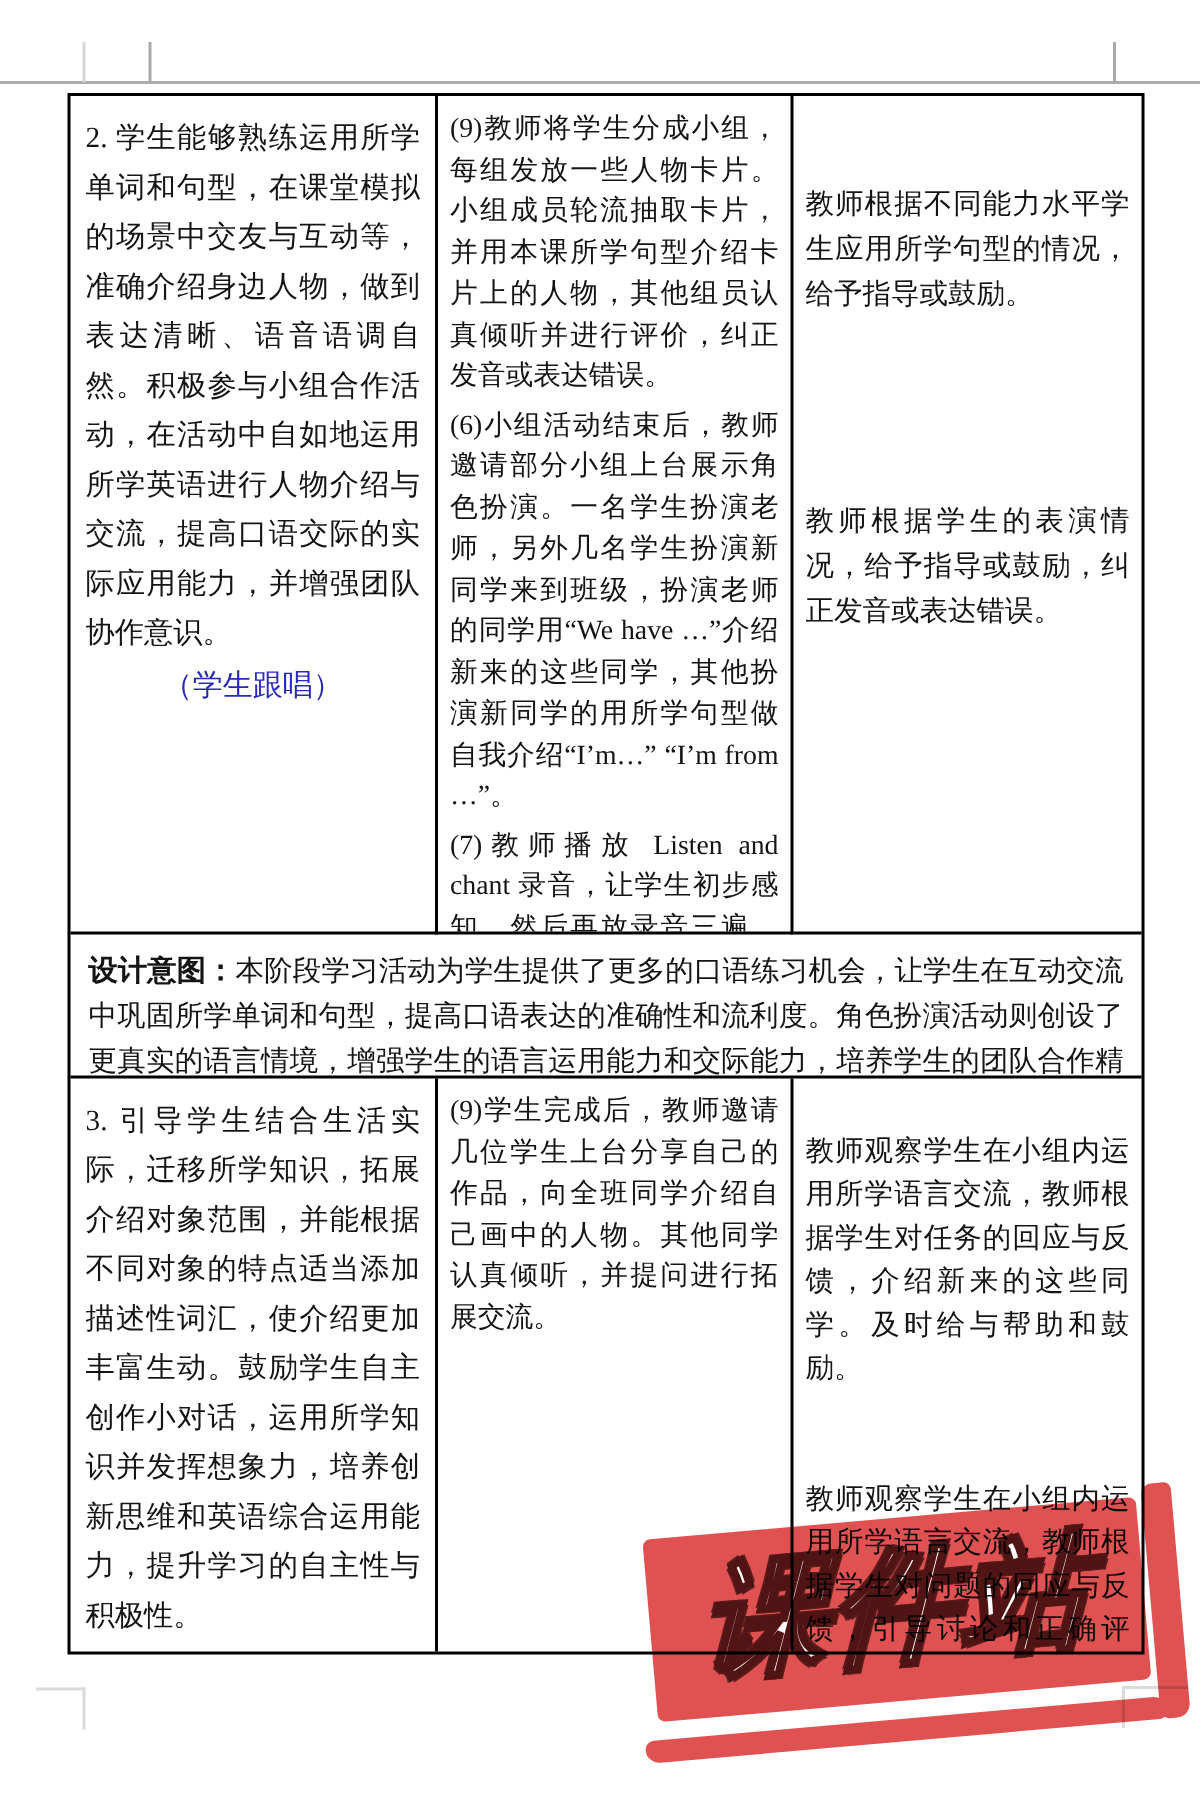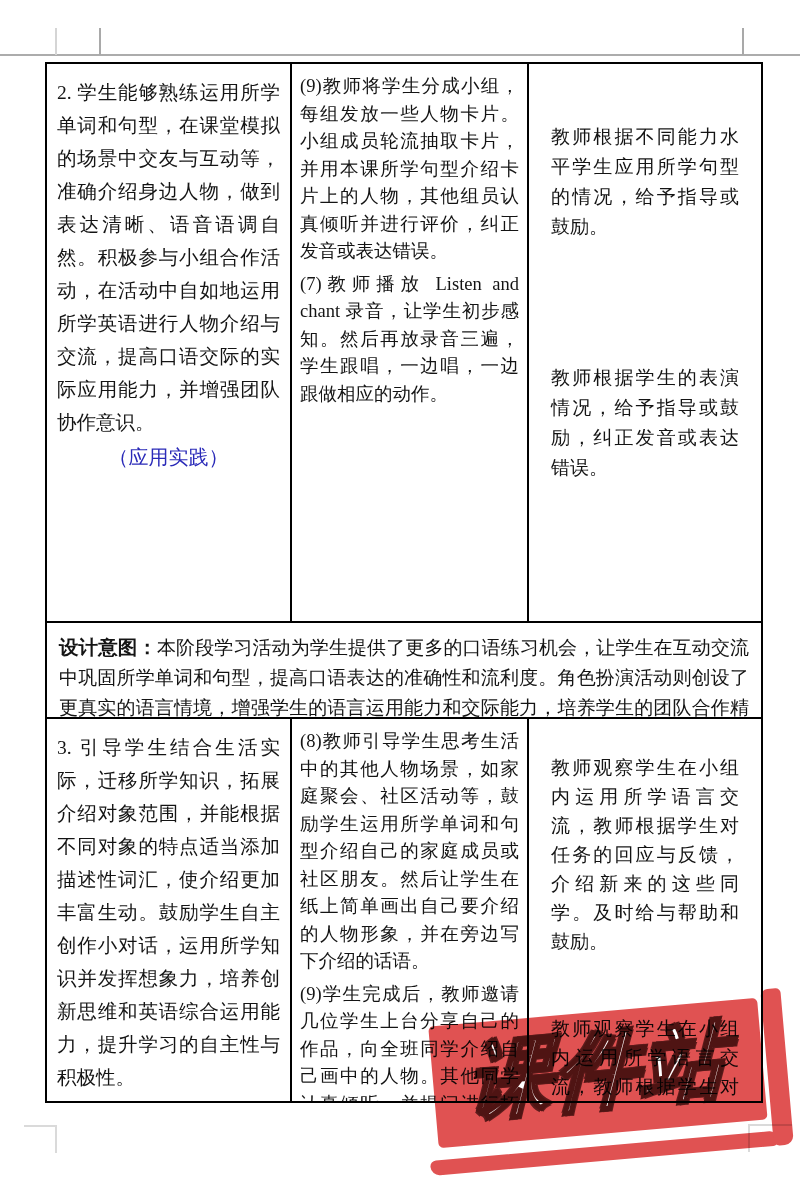--- a/index.html
+++ b/index.html
@@ -31,21 +31,21 @@
   .b-r { border-right:2px solid #000; }
   .b-b { border-bottom:2px solid #000; }
   .span3 { grid-column:1 / 4; }
 
   .obj-text { font-size:19.5px; line-height:33px; margin:8px 2px 0 2px; text-align:justify; }
   .category-line { font-size:20px; line-height:33px; margin:2px 0 0 0; text-align:center; color:#2a2ab8; }
 
   .act-cell p { font-size:18.5px; line-height:27.5px; margin:5px 0 0 0; text-align:justify; }
 
   .guide-cell { font-family:"Liberation Sans","DejaVu Sans",sans-serif; }
-  .guide-cell p { font-size:19px; line-height:30px; margin:14px; text-align:justify; }
+  .guide-cell p { font-size:19px; line-height:30px; margin:0; text-align:justify; }
   .r1-g1 { margin-top:54px !important; }
   .r1-g2 { margin-top:121px !important; }
   .r1-g3 { margin-top:85px !important; }
   .r3-guide p { line-height:29px; }
   .r3-g1 { margin-top:30px !important; }
   .r3-g2 { margin-top:58px !important; }
 
   .di-cell { padding:9px 12px; font-size:19px; line-height:30px; text-align:justify; }
   .di-label { font-family:"Liberation Sans","DejaVu Sans",sans-serif; font-weight:bold; font-size:19.5px;margin-top:48px; }
 
@@ -75,44 +75,44 @@
 <div class="margin-tick t-right"></div>
 <div class="corner-mark cm-bl-h"></div>
 <div class="corner-mark cm-bl-v"></div>
 <div class="corner-mark cm-br-h"></div>
 <div class="corner-mark cm-br-v"></div>
 
 <div class="doc-table">
 
   <div class="cell b-r b-b obj-cell">
     <p class="obj-text">2. 学生能够熟练运用所学单词和句型，在课堂模拟的场景中交友与互动等，准确介绍身边人物，做到表达清晰、语音语调自然。积极参与小组合作活动，在活动中自如地运用所学英语进行人物介绍与交流，提高口语交际的实际应用能力，并增强团队协作意识。</p>
-    <p class="category-line">（应用实践）</p>
+    <p class="category-line">（学生跟唱）</p>
   </div>
 
   <div class="cell b-r b-b act-cell">
     <p>(9)教师将学生分成小组，每组发放一些人物卡片。小组成员轮流抽取卡片，并用本课所学句型介绍卡片上的人物，其他组员认真倾听并进行评价，纠正发音或表达错误。</p>
+    <p>(6)小组活动结束后，教师邀请部分小组上台展示角色扮演。一名学生扮演老师，另外几名学生扮演新同学来到班级，扮演老师的同学用“We have …”介绍新来的这些同学，其他扮演新同学的用所学句型做自我介绍“I’m…” “I’m from …”。</p>
     <p>(7)教师播放 Listen and chant 录音，让学生初步感知。然后再放录音三遍，学生跟唱，一边唱，一边跟做相应的动作。</p>
   </div>
 
   <div class="cell b-b guide-cell">
     <p class="r1-g1">教师根据不同能力水平学生应用所学句型的情况，给予指导或鼓励。</p>
     <p class="r1-g2">教师根据学生的表演情况，给予指导或鼓励，纠正发音或表达错误。</p>
   </div>
 
   <div class="cell span3 b-b di-cell">
     <span class="di-label">设计意图：</span><span>本阶段学习活动为学生提供了更多的口语练习机会，让学生在互动交流中巩固所学单词和句型，提高口语表达的准确性和流利度。角色扮演活动则创设了更真实的语言情境，增强学生的语言运用能力和交际能力，培养学生的团队合作精神。</span>
   </div>
 
   <div class="cell b-r obj-cell">
     <p class="obj-text">3. 引导学生结合生活实际，迁移所学知识，拓展介绍对象范围，并能根据不同对象的特点适当添加描述性词汇，使介绍更加丰富生动。鼓励学生自主创作小对话，运用所学知识并发挥想象力，培养创新思维和英语综合运用能力，提升学习的自主性与积极性。</p>
     <p class="category-line">（迁移创新）</p>
   </div>
 
   <div class="cell b-r act-cell">
-    <p>(8)教师引导学生思考生活中的其他人物场景，如家庭聚会、社区活动等，鼓励学生运用所学单词和句型介绍自己的家庭成员或社区朋友。然后让学生在纸上简单画出自己要介绍的人物形象，并在旁边写下介绍的话语。</p>
     <p>(9)学生完成后，教师邀请几位学生上台分享自己的作品，向全班同学介绍自己画中的人物。其他同学认真倾听，并提问进行拓展交流。</p>
   </div>
 
   <div class="cell guide-cell r3-guide">
     <p class="r3-g1">教师观察学生在小组内运用所学语言交流，教师根据学生对任务的回应与反馈，介绍新来的这些同学。及时给与帮助和鼓励。</p>
     <p class="r3-g2">教师观察学生在小组内运用所学语言交流，教师根据学生对问题的回应与反馈，引导讨论和正确评价。及时给与帮助和鼓励。</p>
   </div>
 
 </div>
 

